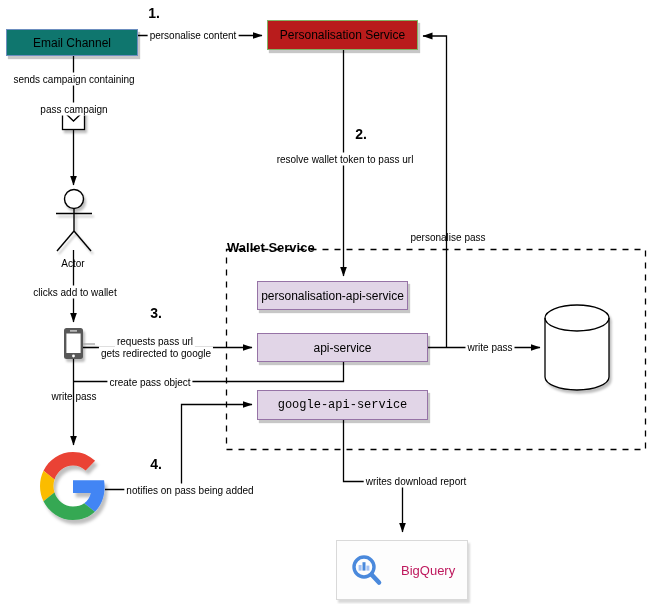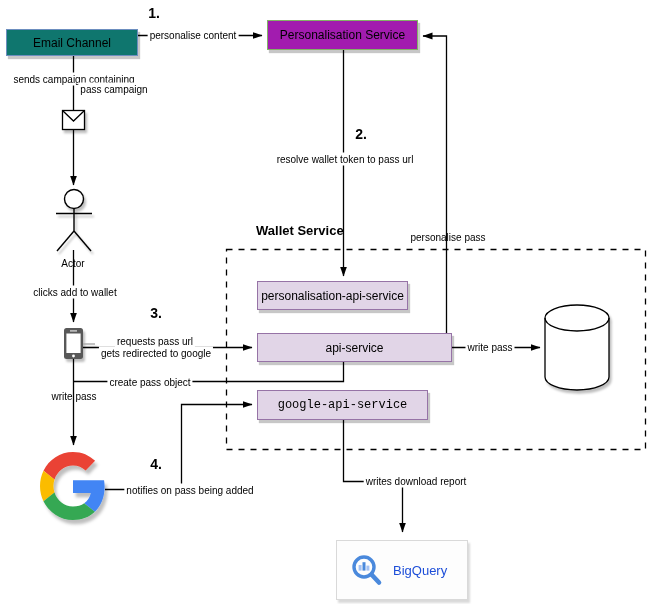--- a/index.html
+++ b/index.html
@@ -7,33 +7,33 @@
     position:relative;width:648px;height:604px;background:#ffffff;overflow:hidden;
     font-family:"Liberation Sans", sans-serif;color:#000;
   }
   .layer{position:absolute;left:0;top:0;z-index:1;}
   .node{
     position:absolute;box-sizing:border-box;display:flex;align-items:center;justify-content:center;
     font-size:12px;border:1px solid #000;z-index:2;text-align:center;
     box-shadow:2px 3px 1px rgba(0,0,0,0.22);
   }
   .node-blue{background:#0f766e;border-color:#6c8ebf;margin-top:8px;}
-  .node-green{background:#a21caf;border-color:#82b366;}
+  .node-green{background:#b91c1c;border-color:#82b366;}
   .node-purple{background:#e1d5e7;border-color:#9673a6;}
   .node-plain{background:#fdfdfd;border-color:#d9d9d9;box-shadow:2px 3px 2px rgba(0,0,0,0.15);}
   .lbl{
     position:absolute;transform:translate(-50%,-50%);font-size:10px;line-height:13px;
     white-space:nowrap;z-index:3;text-align:center;padding:0 2px;
   }
   .bg{background:#ffffff;}
   .step{font-weight:700;font-size:14px;z-index:3;}
   .container-title{
     position:absolute;font-weight:700;font-size:13px;z-index:2;white-space:nowrap;
   }
-  .bq-label{color:#1d4ed8;font-size:13px;margin-left:10px;}
+  .bq-label{color:#be185d;font-size:13px;margin-left:18px;}
 </style>
 </head>
 <body>
 
 <div class="canvas">
 
   <svg class="layer" width="648" height="604" viewBox="0 0 648 604">
     <defs>
       <marker id="arrow" markerUnits="userSpaceOnUse" markerWidth="12" markerHeight="10" refX="9.5" refY="3.5" orient="auto">
         <path d="M0,0 L10,3.5 L0,7 Z" fill="#000"></path>
@@ -94,27 +94,27 @@
   </svg>
 
   <div class="node node-blue" style="left:6px;top:21px;width:132px;height:27px;">
     <span>Email Channel</span>
   </div>
 
   <div class="node node-green" style="left:267px;top:20px;width:151px;height:30px;">
     <span>Personalisation Service</span>
   </div>
 
-  <div class="container-title" style="left:227px;top:223px;margin-left:29px;">Wallet Service</div>
+  <div class="container-title" style="left:227px;top:240px;">Wallet Service</div>
 
   <div class="node node-purple" style="left:257px;top:281px;width:151px;height:29px;">
     <span>personalisation-api-service</span>
   </div>
 
-  <div class="node node-purple" style="left:257px;top:333px;width:195px;height:29px;">
+  <div class="node node-purple" style="left:257px;top:333px;width:171px;height:29px;">
     <span>api-service</span>
   </div>
 
   <div class="node node-purple" style="left:257px;top:390px;width:171px;height:30px;font-family:Liberation Mono, monospace;">
     <span>google-api-service</span>
   </div>
 
   <div class="node node-plain" style="left:336px;top:540px;width:132px;height:60px;justify-content:flex-start;padding-left:13px;">
     <svg width="33" height="35" viewBox="0 0 33 35">
       <circle cx="14" cy="14" r="10" fill="none" stroke="#4a89dc" stroke-width="3.4"></circle>
@@ -126,21 +126,21 @@
     <span class="bq-label">BigQuery</span>
   </div>
 
   <div class="lbl step" style="left:154px;top:13px;">1.</div>
   <div class="lbl step" style="left:361px;top:134px;">2.</div>
   <div class="lbl step" style="left:156px;top:313px;">3.</div>
   <div class="lbl step" style="left:156px;top:464px;">4.</div>
 
   <div class="lbl bg" style="left:193px;top:35px;">personalise content</div>
   <div class="lbl bg" style="left:74px;top:79px;">sends campaign containing</div>
-  <div class="lbl bg" style="left:74px;top:89px;margin-left:40px;">pass campaign</div>
+  <div class="lbl bg" style="left:74px;top:109px;">pass campaign</div>
   <div class="lbl" style="left:73px;top:263px;">Actor</div>
   <div class="lbl bg" style="left:75px;top:292px;">clicks add to wallet</div>
   <div class="lbl bg" style="left:345px;top:159px;">resolve wallet token to pass url</div>
   <div class="lbl" style="left:448px;top:237px;">personalise pass</div>
   <div class="lbl bg" style="left:155px;top:341px;">requests pass url</div>
   <div class="lbl bg" style="left:156px;top:353px;text-align:right;">gets redirected to google</div>
   <div class="lbl bg" style="left:150px;top:382px;">create pass object</div>
   <div class="lbl" style="left:74px;top:396px;">write pass</div>
   <div class="lbl bg" style="left:490px;top:347px;">write pass</div>
   <div class="lbl bg" style="left:190px;top:490px;">notifies on pass being added</div>

